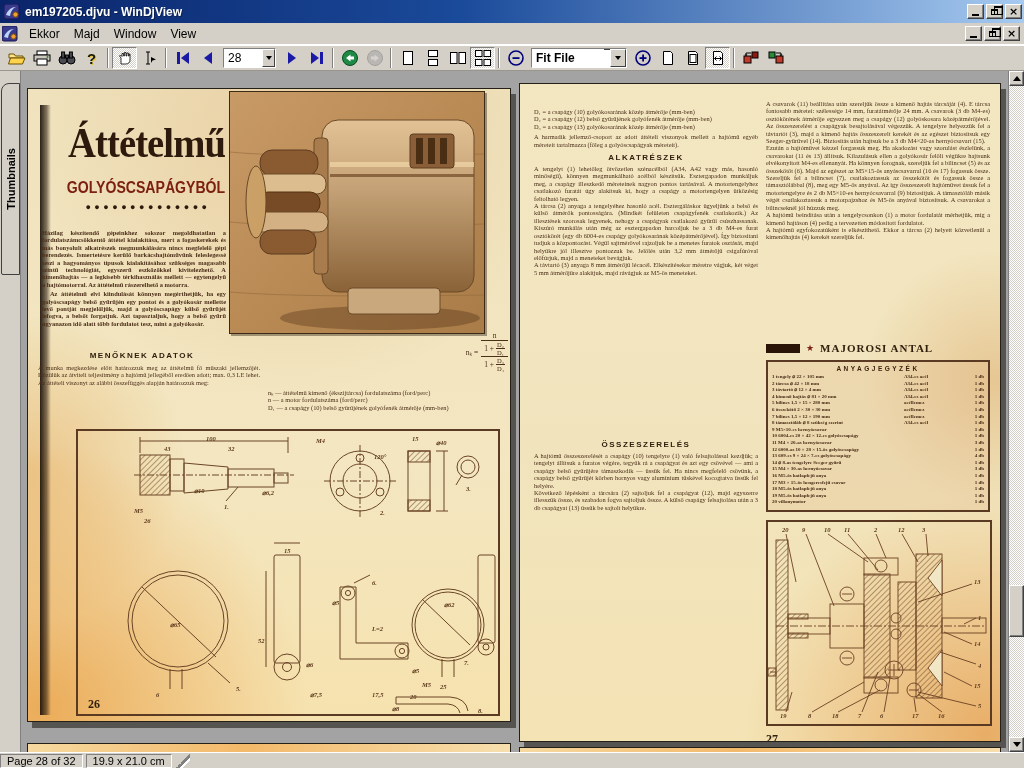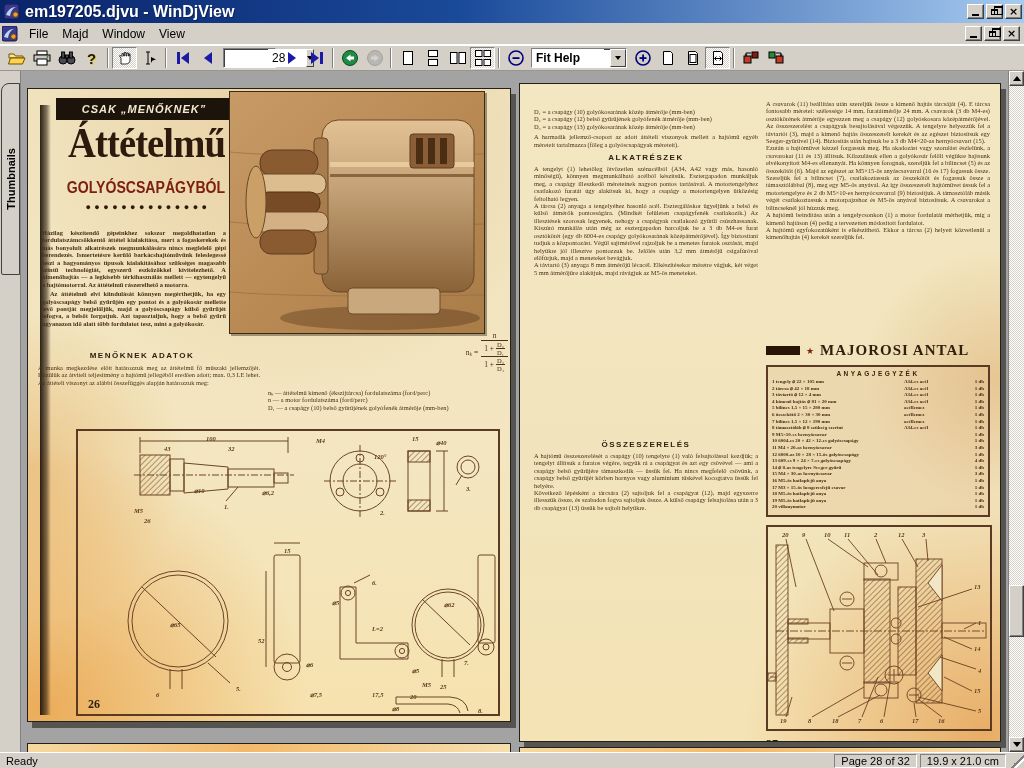--- a/index.html
+++ b/index.html
@@ -4,21 +4,21 @@
 <style>
   * { margin:0; padding:0; box-sizing:border-box; }
   html,body { width:1024px; height:768px; overflow:hidden; }
   body { font-family:"Liberation Sans", sans-serif; background:#d4d0c8; position:relative; }
   .win { position:absolute; inset:0; }
 
   
   .titlebar { position:absolute; left:0; top:0; width:1024px; height:23px;
     background:linear-gradient(90deg,#0a246a 0%,#1a4a9a 45%,#a6caf0 100%);
     display:flex; align-items:center; padding:0 2px 0 4px; }
-  .title-text { color:#fff; font-weight:bold; font-size:16px; margin-left:5px; flex:1;
+  .title-text { color:#fff; font-weight:bold; font-size:12px; margin-left:5px; flex:1;
     text-shadow:1px 1px 0 rgba(0,0,0,.35); white-space:nowrap; }
   .winbtns { display:flex; gap:2px; }
   .wbtn { width:17px; height:15px; background:#d4d0c8; border:1px solid;
     border-color:#fff #404040 #404040 #fff; box-shadow:inset -1px -1px 0 #808080;
     display:flex; align-items:center; justify-content:center; position:relative; }
   .g-min { width:7px; height:2px; background:#000; margin-top:7px; }
   .g-res { width:7px; height:6px; border:1px solid #000; border-top-width:2px; position:relative; background:#d4d0c8; }
   .g-res:before { content:""; position:absolute; left:2px; top:-5px; width:7px; height:6px;
     border:1px solid #000; border-top-width:2px; }
   .g-x { font-size:11px; font-weight:bold; color:#000; line-height:11px; font-family:"DejaVu Sans",sans-serif; }
@@ -137,21 +137,21 @@
 
   
   .col { position:absolute; top:24px; width:224px; }
   .col1 { left:14px; } .col2 { left:246px; top:16px; }
   .rp-h { text-align:center; font-weight:bold; font-size:8px; letter-spacing:1.5px; color:#32200f; margin:5px 0 3px; }
   .rp-block { white-space:pre-line; margin-bottom:3px; }
   .clip { overflow:hidden; }
   .author-row { display:flex; align-items:center; gap:6px; margin:4px 0 6px; }
   .author-box { width:34px; height:9px; background:#2a1408; }
   .author-star { color:#7c2012; font-size:9px; }
-  .author-name { font-weight:bold; font-size:15px; letter-spacing:1px; color:#32200f; font-family:"Liberation Serif", serif; }
+  .author-name { font-weight:bold; font-size:11px; letter-spacing:1px; color:#32200f; font-family:"Liberation Serif", serif; }
   .parts-table { border:2px solid #5a3a22; padding:3px 4px 4px; background:rgba(222,180,130,.25); }
   .parts-title { text-align:center; font-weight:bold; font-size:6.5px; letter-spacing:2.5px; color:#3c2410; margin-bottom:2px; }
   .prow { display:flex; font-size:5px; line-height:6.6px; font-weight:bold; color:#462a14;
     font-family:"Liberation Serif", serif; }
   .prow .pn { flex:1; white-space:nowrap; overflow:hidden; }
   .prow .pm { width:56px; white-space:nowrap; }
   .prow .pq { width:24px; text-align:right; white-space:nowrap; }
   .rdraw-panel { position:relative; width:226px; height:206px; border:2px solid #5a3a22; margin-top:8px; }
 
   svg { display:block; }
@@ -184,21 +184,21 @@
   </div>
 
   <div class="menubar">
     <span style="margin-right:4px;">
       <svg width="16" height="16" viewBox="0 0 16 16">
         <rect x="0" y="0" width="15" height="15" rx="2" fill="#3a3a8c" stroke="#141452"></rect>
         <path d="M2 11 Q5 3 12 3 Q7 5 6 12 Z" fill="#bcd4f8"></path>
         <circle cx="11.5" cy="10.5" r="2.6" fill="#f0a030" stroke="#7c4a00"></circle>
       </svg>
     </span>
-    <span class="menu-item">File</span>
+    <span class="menu-item">Ekkor</span>
     <span class="menu-item">Majd</span>
     <span class="menu-item">Window</span>
     <span class="menu-item">View</span>
     <span class="spacer"></span>
     <span class="winbtns" style="margin-right:2px;">
       <span class="wbtn">
           <span class="g-min"></span>
         </span>
       <span class="wbtn">
           <span class="g-res"></span>
@@ -253,21 +253,21 @@
       <svg width="16" height="14" viewBox="0 0 16 14">
         <rect x="2" y="1" width="3" height="12" fill="#1a1aa6"></rect>
         <polygon points="14,1 14,13 6,7" fill="#1a1aa6"></polygon>
       </svg>
     </span>
     <span class="tb">
       <svg width="14" height="14" viewBox="0 0 14 14">
         <polygon points="11,1 11,13 3,7" fill="#1a1aa6"></polygon>
       </svg>
     </span>
-    <span class="combo" style="width:53px;padding-left:44px;">
+    <span class="combo" style="width:53px;">
       <span class="combo-val">28</span>
       <span class="combo-btn" style="margin-left:auto;">
           <span class="arrow-dn"></span>
         </span>
     </span>
     <span class="tb">
       <svg width="14" height="14" viewBox="0 0 14 14">
         <polygon points="3,1 3,13 11,7" fill="#1a1aa6"></polygon>
       </svg>
     </span>
@@ -317,21 +317,21 @@
       </svg>
     </span>
     <span class="tsep"></span>
     <span class="tb">
       <svg width="18" height="18" viewBox="0 0 18 18">
         <circle cx="9" cy="9" r="7" fill="none" stroke="#00007c" stroke-width="1.6"></circle>
         <rect x="5.5" y="8.2" width="7" height="1.8" fill="#00007c"></rect>
       </svg>
     </span>
     <span class="combo" style="width:96px;">
-      <span class="combo-val bold">Fit Help</span>
+      <span class="combo-val bold">Fit File</span>
       <span class="combo-btn" style="margin-left:auto;">
           <span class="arrow-dn"></span>
         </span>
     </span>
     <span class="tb">
       <svg width="18" height="18" viewBox="0 0 18 18">
         <circle cx="9" cy="9" r="7" fill="none" stroke="#00007c" stroke-width="1.6"></circle>
         <rect x="5.5" y="8.2" width="7" height="1.8" fill="#00007c"></rect>
         <rect x="8.2" y="5.5" width="1.8" height="7" fill="#00007c"></rect>
       </svg>
@@ -376,21 +376,20 @@
     <div class="thumb-strip">
       <div class="thumb-tab">
         <span>Thumbnails</span>
       </div>
     </div>
 
     <div class="viewport">
 
       <div class="page page-left">
         <div class="gutter"></div>
-        <div class="banner">CSAK „MENŐKNEK”</div>
         <div class="big-title">Áttételmű</div>
         <div class="sub-title">GOLYÓSCSAPÁGYBÓL</div>
         <div class="dots">●●●●●●●●●●●●●●</div>
 
         <div class="photo">
           <svg width="254" height="241" viewBox="0 0 254 241">
             <defs>
               <linearGradient id="wood" x1="0" y1="0" x2="1" y2="1">
                 <stop offset="0" stop-color="#c89a66"></stop>
                   <stop offset=".5" stop-color="#b98a54"></stop>
@@ -775,19 +774,18 @@
           <span class="tri-up"></span>
         </div>
       <div class="sthumb"></div>
       <div class="sbtn down">
           <span class="tri-dn"></span>
         </div>
     </div>
   </div>
 
   <div class="statusbar">
-    <span class="st-ready">Ready</span>
     <span class="st-panel">Page 28 of 32</span>
     <span class="st-panel">19.9 x 21.0 cm</span>
     <span class="grip"></span>
   </div>
 
 </div>
 
 </body></html>

